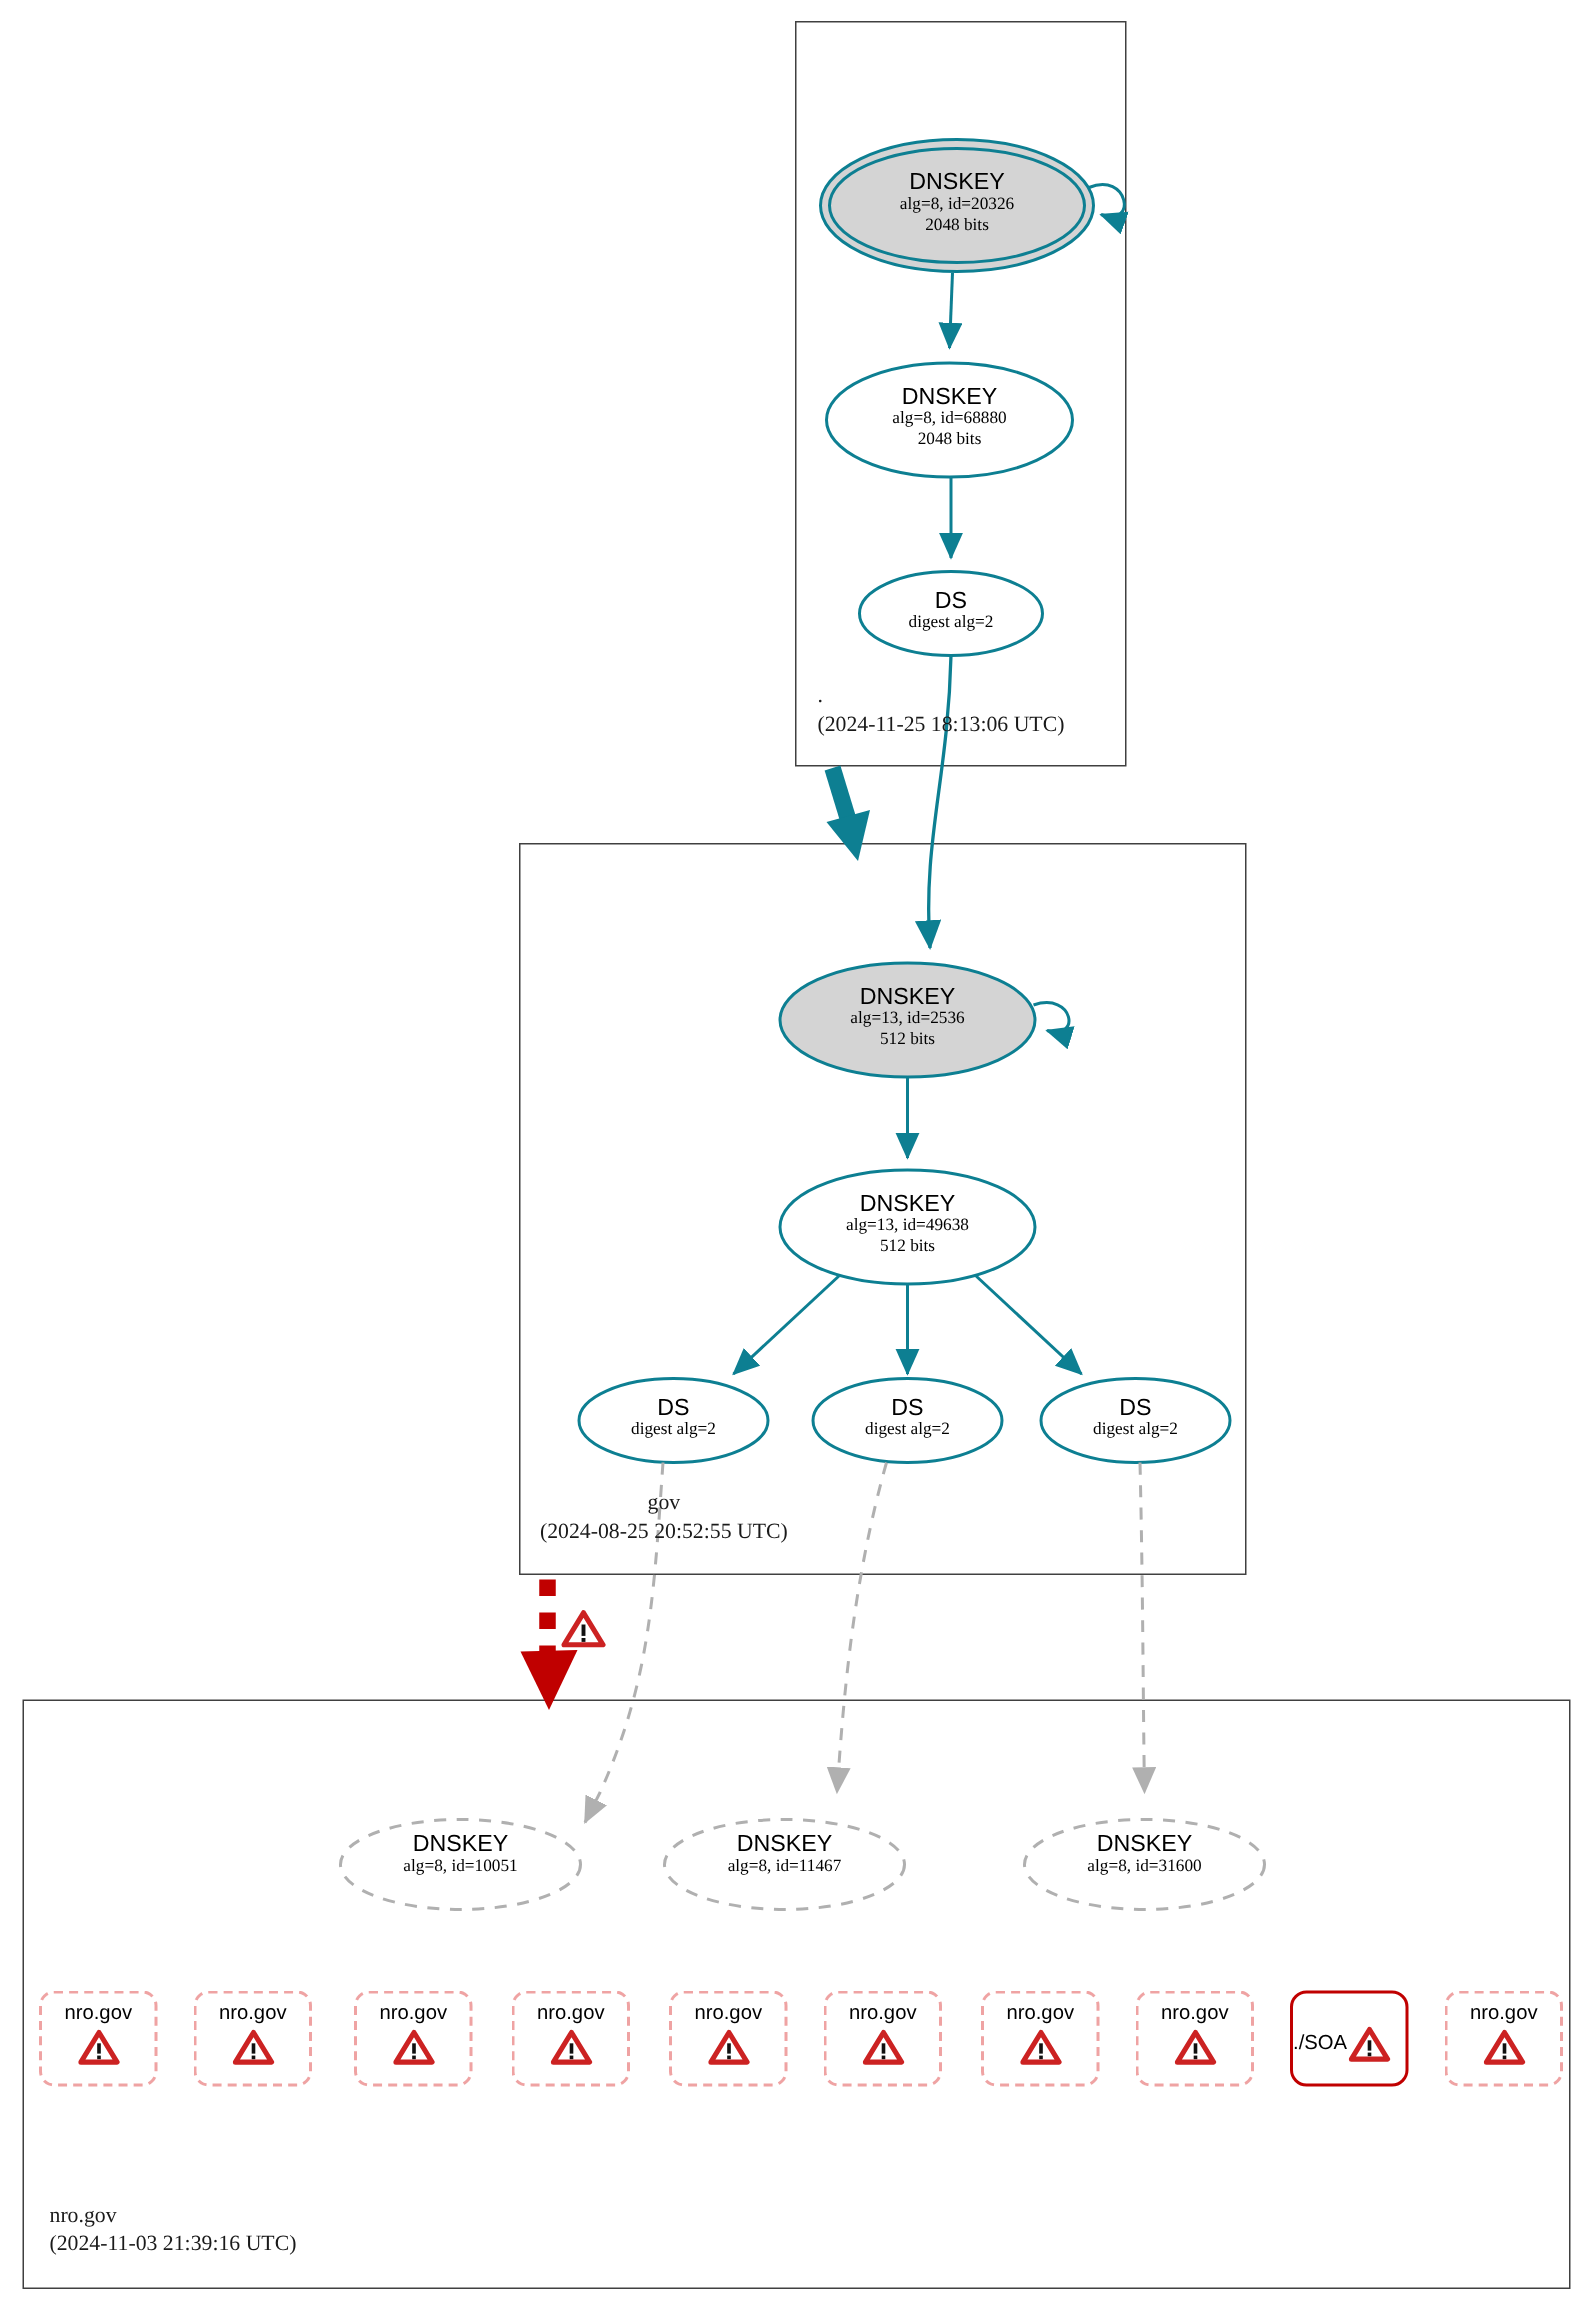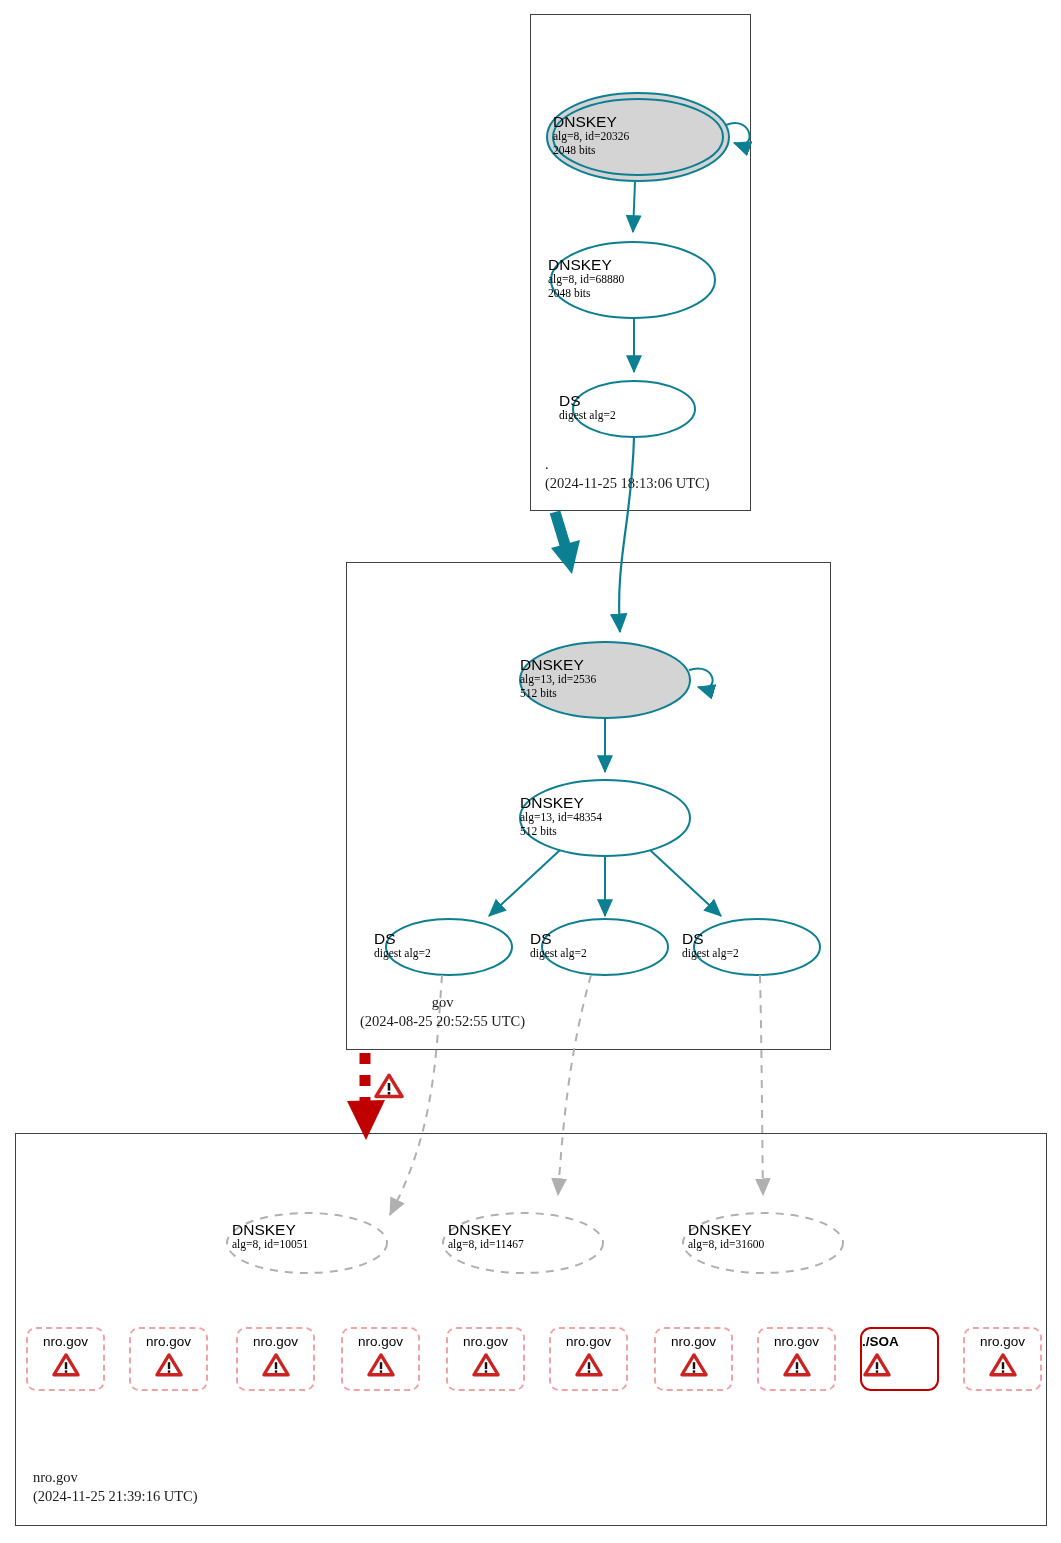--- a/index.html
+++ b/index.html
@@ -3,21 +3,21 @@
 <meta charset="utf-8">
 <style>
   html,body{margin:0;padding:0;background:#ffffff;}
   body{
     width:1061px;height:1543px;position:relative;overflow:hidden;
     font-family:"Liberation Sans", sans-serif;
   }
   #stage{position:absolute;left:0;top:0;width:1061px;height:1543px;}
   #svgroot{position:absolute;left:0;top:0;width:1061px;height:1543px;}
   .nodetext{
-    position:absolute;text-align:left;pointer-events:none;
+    position:absolute;text-align:center;pointer-events:none;
     font-family:"Liberation Sans", sans-serif;color:#000000;
   }
   .t-title{font-size:15.5px;line-height:17px;font-family:"Liberation Sans",sans-serif;}
   .t-sub{font-size:11.5px;line-height:13.5px;font-family:Liberation Serif, serif;}
   .zonelabel{
     position:absolute;font-family:"Liberation Serif",serif;
     color:#1a1a1a;font-size:14.5px;line-height:19px;white-space:nowrap;
   }
   .rrbox-label{
     font-family:"Liberation Sans",sans-serif;font-size:13.5px;color:#000;
@@ -128,21 +128,21 @@
   </div>
 
   <div class="nodetext" style="left:520px;top:656px;width:170px;">
     <div class="t-title">DNSKEY</div>
     <div class="t-sub">alg=13, id=2536</div>
     <div class="t-sub">512 bits</div>
   </div>
 
   <div class="nodetext" style="left:520px;top:794px;width:170px;">
     <div class="t-title">DNSKEY</div>
-    <div class="t-sub">alg=13, id=48354</div>
+    <div class="t-sub">alg=13, id=49638</div>
     <div class="t-sub">512 bits</div>
   </div>
 
   <div class="nodetext" style="left:374px;top:930px;width:150px;">
     <div class="t-title">DS</div>
     <div class="t-sub">digest alg=2</div>
   </div>
   <div class="nodetext" style="left:530px;top:930px;width:150px;">
     <div class="t-title">DS</div>
     <div class="t-sub">digest alg=2</div>
@@ -168,21 +168,21 @@
   <div class="zonelabel" style="left:545px;top:455px;">
     <div>.</div>
     <div>(2024-11-25 18:13:06 UTC)</div>
   </div>
   <div class="zonelabel" style="left:360px;top:993px;text-align:center;">
     <div>gov</div>
     <div>(2024-08-25 20:52:55 UTC)</div>
   </div>
   <div class="zonelabel" style="left:33px;top:1468px;">
     <div>nro.gov</div>
-    <div>(2024-11-25 21:39:16 UTC)</div>
+    <div>(2024-11-03 21:39:16 UTC)</div>
   </div>
 
   <div style="position:absolute;left:374px;top:1072px;width:30px;height:28px;">
     <svg viewBox="0 0 30 28" width="30" height="28">
       <path d="M15,3.2 L28,24.5 L2,24.5 z" fill="#ffffff" stroke="#cc2222" stroke-width="3.4" stroke-linejoin="round"></path>
       <rect x="13.7" y="11" width="2.6" height="7.6" fill="#111111"></rect>
       <rect x="13.7" y="20" width="2.6" height="2.6" fill="#111111"></rect>
     </svg>
   </div>
 
@@ -244,21 +244,21 @@
           </svg></div>
       </div>
       <div style="position: absolute; left: 757px; top: 0px; width: 79px; height: 64px; box-sizing: border-box; border-radius: 10px; border: 2.4px dashed rgb(239, 163, 163); background: rgb(255, 255, 255); display: flex; flex-direction: column; align-items: center; justify-content: flex-start; padding-top: 5px;">
         <div class="rrbox-label">nro.gov</div>
         <div style="margin-top: 3px; width: 30px; height: 26px;"><svg viewBox="0 0 30 28" width="30" height="26">
             <path d="M15,3.2 L28,24.5 L2,24.5 z" fill="#ffffff" stroke="#cc2222" stroke-width="3.6" stroke-linejoin="round"></path>
             <rect x="13.7" y="11" width="2.6" height="7.4" fill="#111111"></rect>
             <rect x="13.7" y="19.8" width="2.6" height="2.6" fill="#111111"></rect>
           </svg></div>
       </div>
-      <div style="position: absolute; left: 860px; top: 0px; width: 79px; height: 64px; box-sizing: border-box; border-radius: 11px; border: 2.4px solid rgb(192, 0, 0); background: rgb(255, 255, 255); display: flex; flex-direction: column; align-items: flex-start; justify-content: flex-start; padding-top: 5px; font-weight: bold;">
+      <div style="position: absolute; left: 860px; top: 0px; width: 79px; height: 64px; box-sizing: border-box; border-radius: 11px; border: 2.4px solid rgb(192, 0, 0); background: rgb(255, 255, 255); display: flex; flex-direction: row; align-items: center; justify-content: flex-start; padding-top: 5px;">
         <div class="rrbox-label">./SOA</div>
         <div style="margin-top: 3px; width: 30px; height: 26px;"><svg viewBox="0 0 30 28" width="30" height="26">
             <path d="M15,3.2 L28,24.5 L2,24.5 z" fill="#ffffff" stroke="#cc2222" stroke-width="3.6" stroke-linejoin="round"></path>
             <rect x="13.7" y="11" width="2.6" height="7.4" fill="#111111"></rect>
             <rect x="13.7" y="19.8" width="2.6" height="2.6" fill="#111111"></rect>
           </svg></div>
       </div>
       <div style="position: absolute; left: 963px; top: 0px; width: 79px; height: 64px; box-sizing: border-box; border-radius: 10px; border: 2.4px dashed rgb(239, 163, 163); background: rgb(255, 255, 255); display: flex; flex-direction: column; align-items: center; justify-content: flex-start; padding-top: 5px;">
         <div class="rrbox-label">nro.gov</div>
         <div style="margin-top: 3px; width: 30px; height: 26px;"><svg viewBox="0 0 30 28" width="30" height="26">

